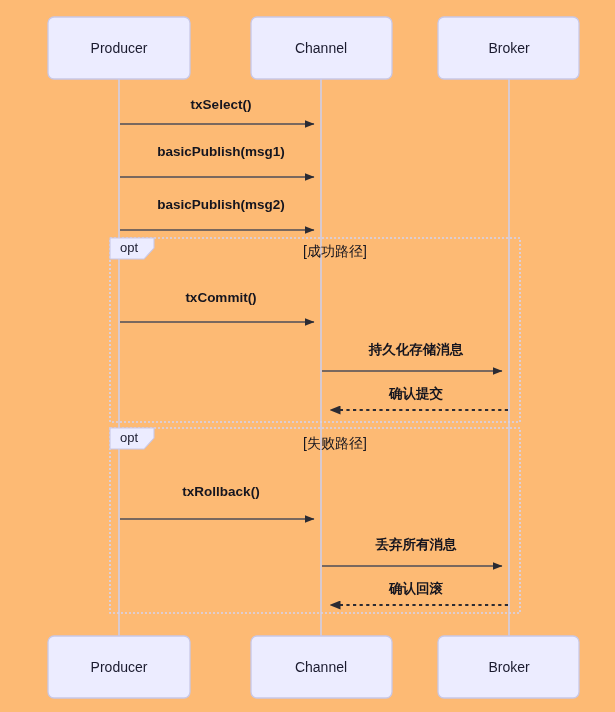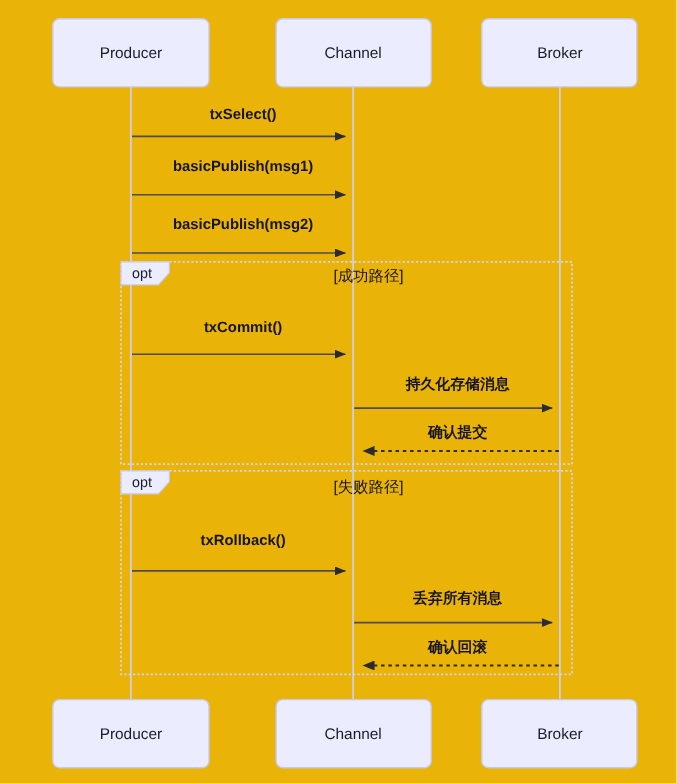--- a/index.html
+++ b/index.html
@@ -7,21 +7,21 @@
     padding: 0;
     background: #ffffff;
   }
   body {
     font-family: "Liberation Sans", "DejaVu Sans", sans-serif;
   }
   #diagram-root {
     position: relative;
     width: 615px;
     height: 712px;
-    background: #eab308;
+    background: #fdba74;
     overflow: hidden;
   }
   svg#seq-svg {
     position: absolute;
     left: 0;
     top: 0;
     width: 615px;
     height: 712px;
   }
   .actor-box {

